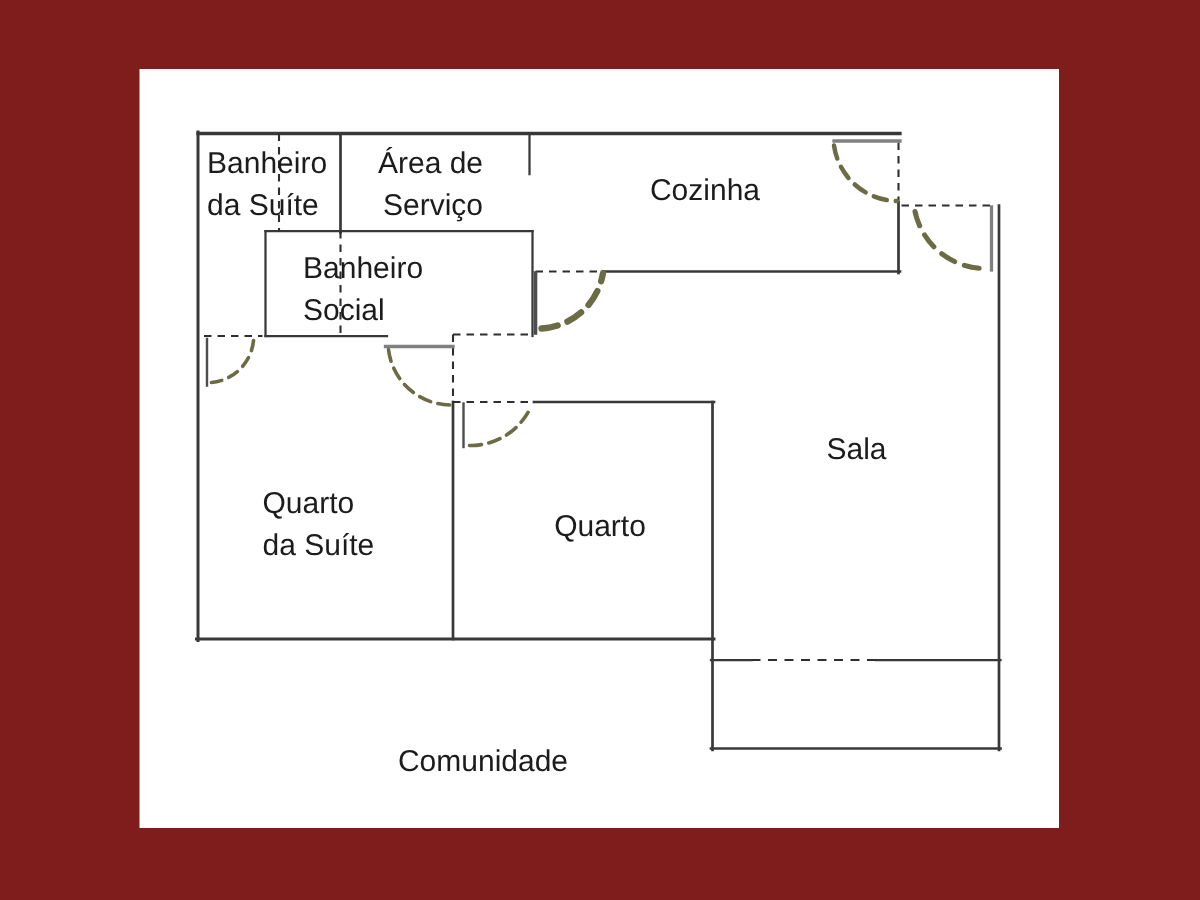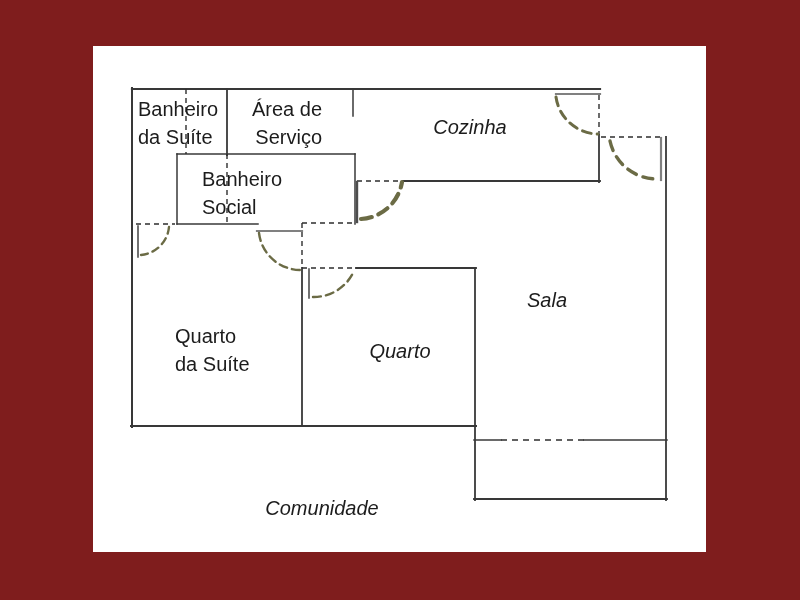--- a/index.html
+++ b/index.html
@@ -28,21 +28,20 @@
     position: absolute;
     color: #1c1c1c;
     font-size: 20px;
     line-height: 28px;
     white-space: pre-line;
   }
   .room-label.centered {
     transform: translate(-50%, -50%);
     text-align: left;
     white-space: nowrap;
-    font-style: italic;
   }
   .room-label.centered-block {
     transform: translateX(-50%);
     text-align: right;
   }
 </style>
 </head>
 <body>
 
 <div class="frame">
@@ -115,19 +114,19 @@
     <div class="room-label centered" style="left:377px; top:81px;">Cozinha</div>
 
     <div class="room-label" style="left:109px; top:119px;">Banheiro
 Social</div>
 
     <div class="room-label" style="left:82px; top:276px;">Quarto
 da Suíte</div>
 
     <div class="room-label centered" style="left:307px; top:305px;">Quarto</div>
 
-    <div class="room-label centered" style="left:454px; top:254px;">Sala</div>
+    <div class="room-label centered" style="left:478px; top:254px;">Sala</div>
 
 
     <div class="room-label centered" style="left:229px; top:462px;">Comunidade</div>
 
   </div>
 </div>
 
 </body></html>

